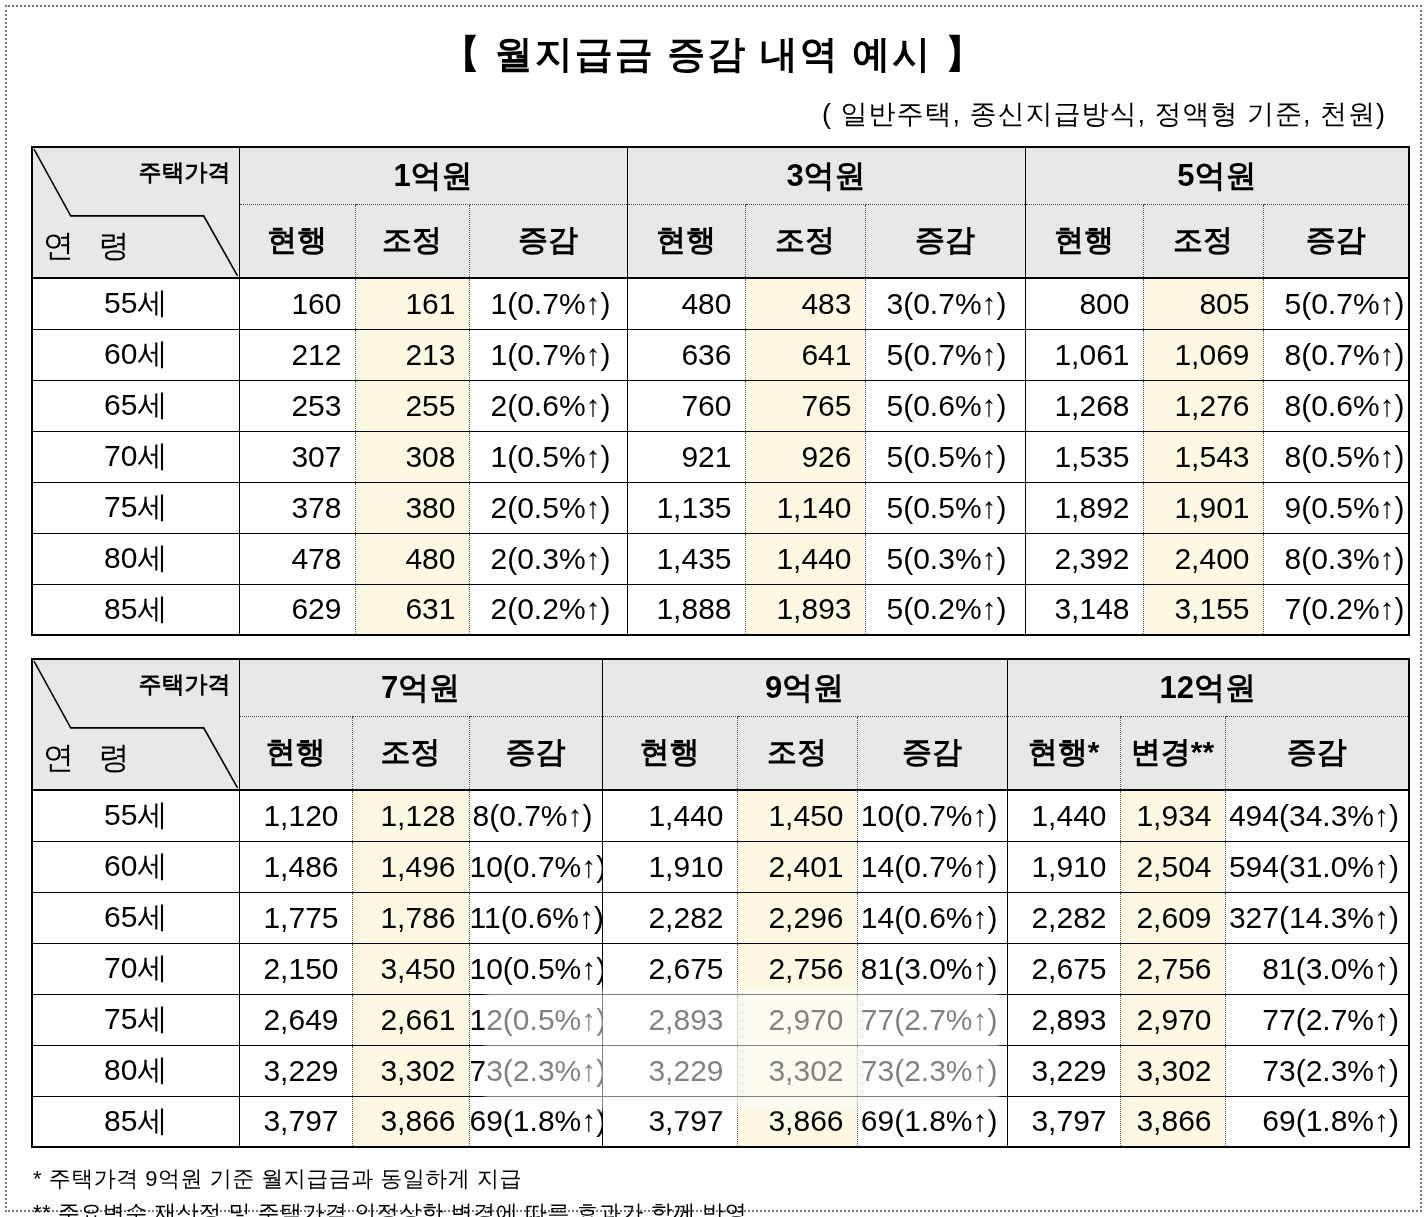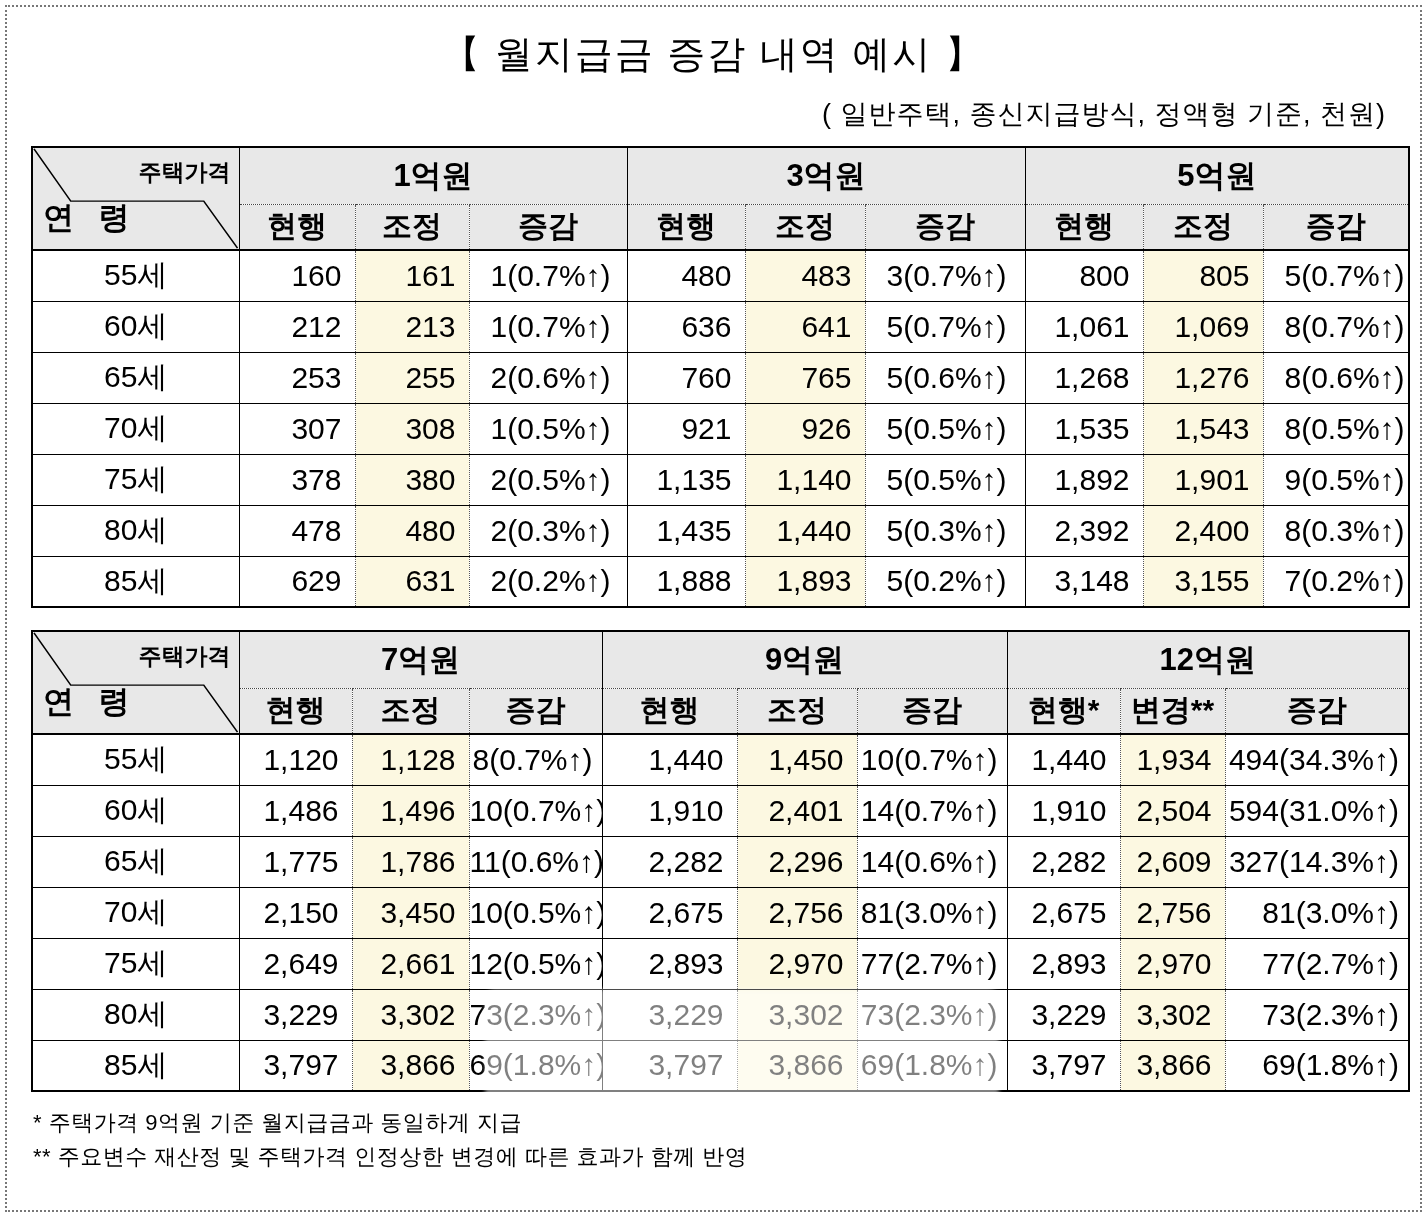--- a/index.html
+++ b/index.html
@@ -17,21 +17,21 @@
     position:relative;
   }
   .frame{
     position:absolute;inset:5px;
     border:2px dotted #777;
     padding:12px 18px 10px 18px;
   }
   .title{
     text-align:center;
     font-size:38px;
-    font-weight:normal;
+    font-weight:bold;
     letter-spacing:2px;
     margin-top:10px;
   }
   .subtitle{
     text-align:right;
     font-size:27px;
     padding-right:16px;
     margin-top:16px;
     letter-spacing:1px;
   }
@@ -43,21 +43,21 @@
     border:2px solid var(--bd);
   }
   table.grid + table.grid{margin-top:22px;}
   table.grid{margin-top:14px;}
   thead th{
     background:var(--header-bg);
     font-weight:bold;
     font-size:30px;
   }
   thead tr.group-row th{height:57px;font-size:31px;}
-  thead tr.sub-row th{height:46px;border-top:1px dotted #444;}
+  thead tr.sub-row th{height:74px;border-top:1px dotted #444;}
   thead{border-bottom:2px solid var(--bd);}
   tbody tr{height:51px;}
   tbody tr + tr td{border-top:1px solid var(--bd);}
   td,th{overflow:hidden;white-space:nowrap;}
   .sol-left{border-left:1px solid var(--bd);}
   .dot-left{border-left:1px dotted #555;}
   td.age{
     text-align:center;
     font-size:30px;
   }
@@ -77,21 +77,21 @@
     padding:0;
   }
   .corner-wrap{position:absolute;inset:0;}
   .corner-wrap svg{position:absolute;inset:0;width:100%;height:100%;}
   .corner-top{
     position:absolute;top:9px;right:8px;
     font-size:23px;font-weight:bold;
   }
   .corner-bottom{
     position:absolute;bottom:10px;left:10px;
-    font-size:31px;font-weight:bold;letter-spacing:8px;
+    font-size:31px;font-weight:normal;letter-spacing:8px;
   }
   .footnotes{
     margin:14px 4px 0 8px;
     font-size:22px;
     line-height:1.55;
     letter-spacing:0.5px;
   }
   .watermark{
     position:absolute;
     left:478px;top:982px;

